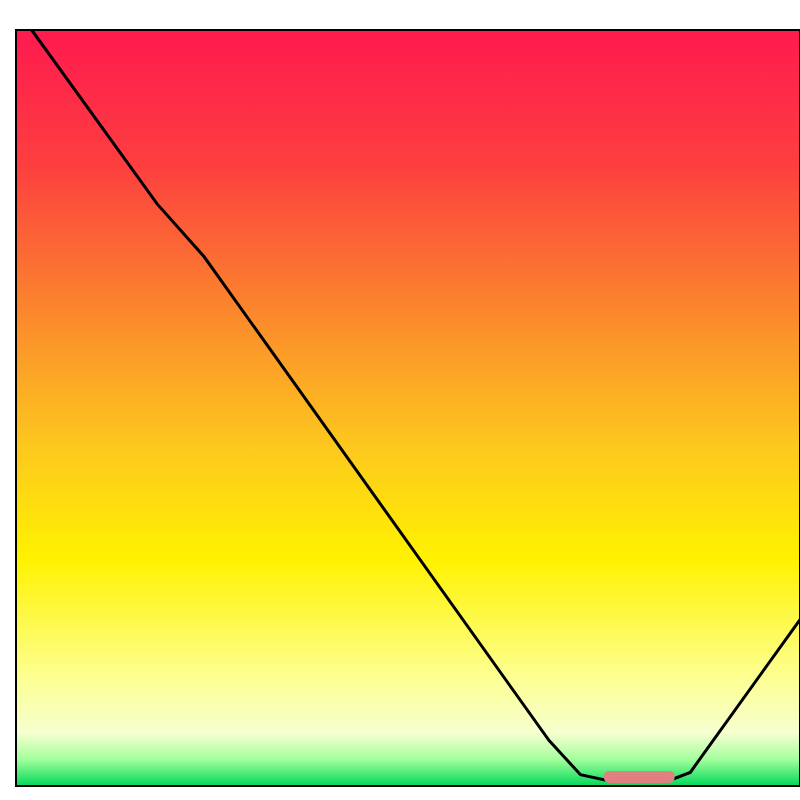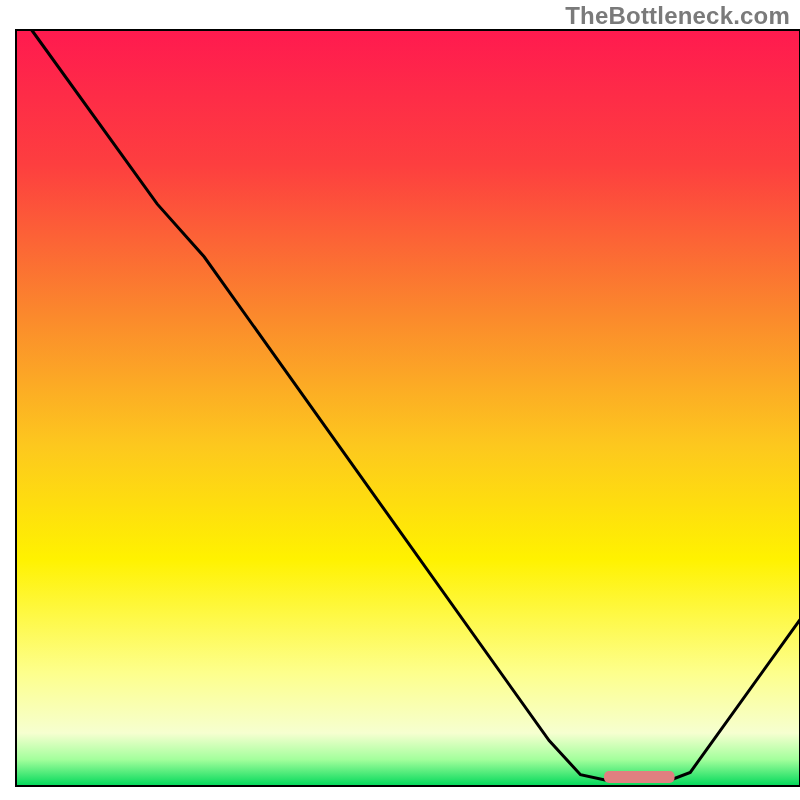--- a/index.html
+++ b/index.html
@@ -31,21 +31,20 @@
     left: 0;
     top: 0;
     width: 800px;
     height: 800px;
   }
 </style>
 </head>
 <body>
 
 <div class="chart-container">
-  <div class="watermark">TheBottleneck.com</div>
   <svg class="plot" viewBox="0 0 800 800">
     <defs>
       <linearGradient id="bg-grad" x1="0" y1="0" x2="0" y2="1">
           <stop offset="0.00%" stop-color="#ff1a4f"></stop>
           <stop offset="18.00%" stop-color="#fd3f3f"></stop>
           <stop offset="38.00%" stop-color="#fb8a2c"></stop>
           <stop offset="55.00%" stop-color="#fdc81e"></stop>
           <stop offset="70.00%" stop-color="#fff200"></stop>
           <stop offset="85.00%" stop-color="#fdff8c"></stop>
           <stop offset="93.00%" stop-color="#f6ffd0"></stop>

